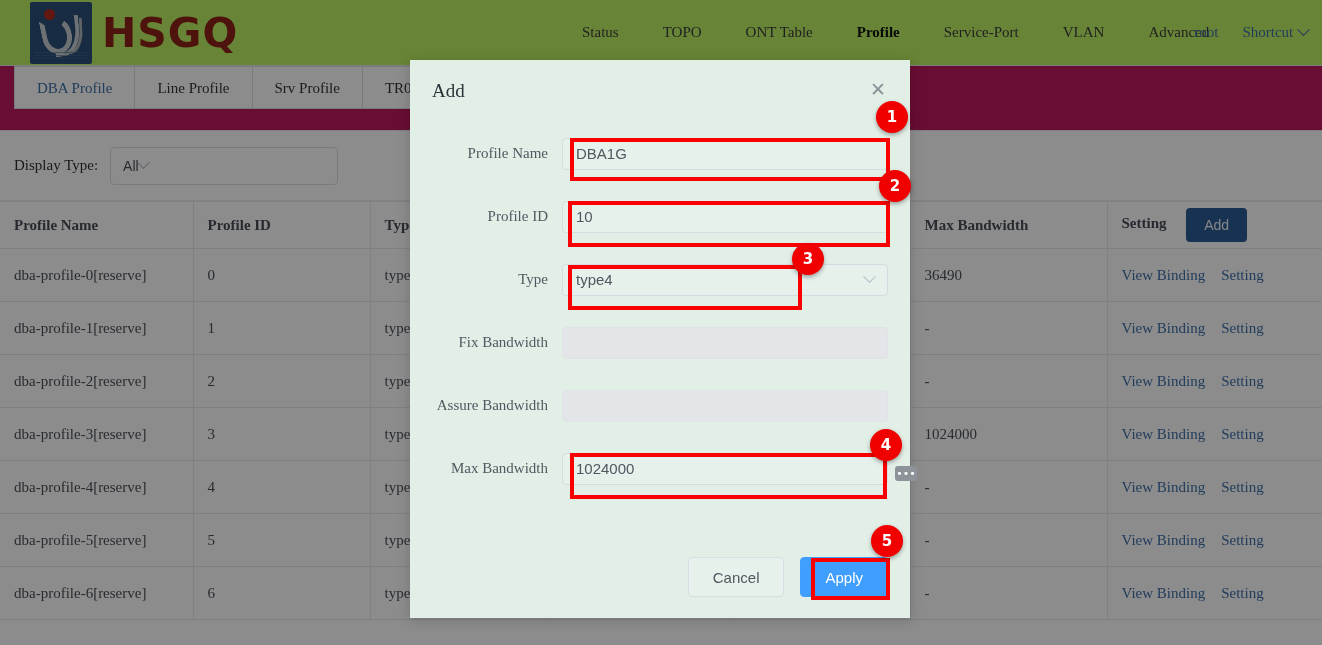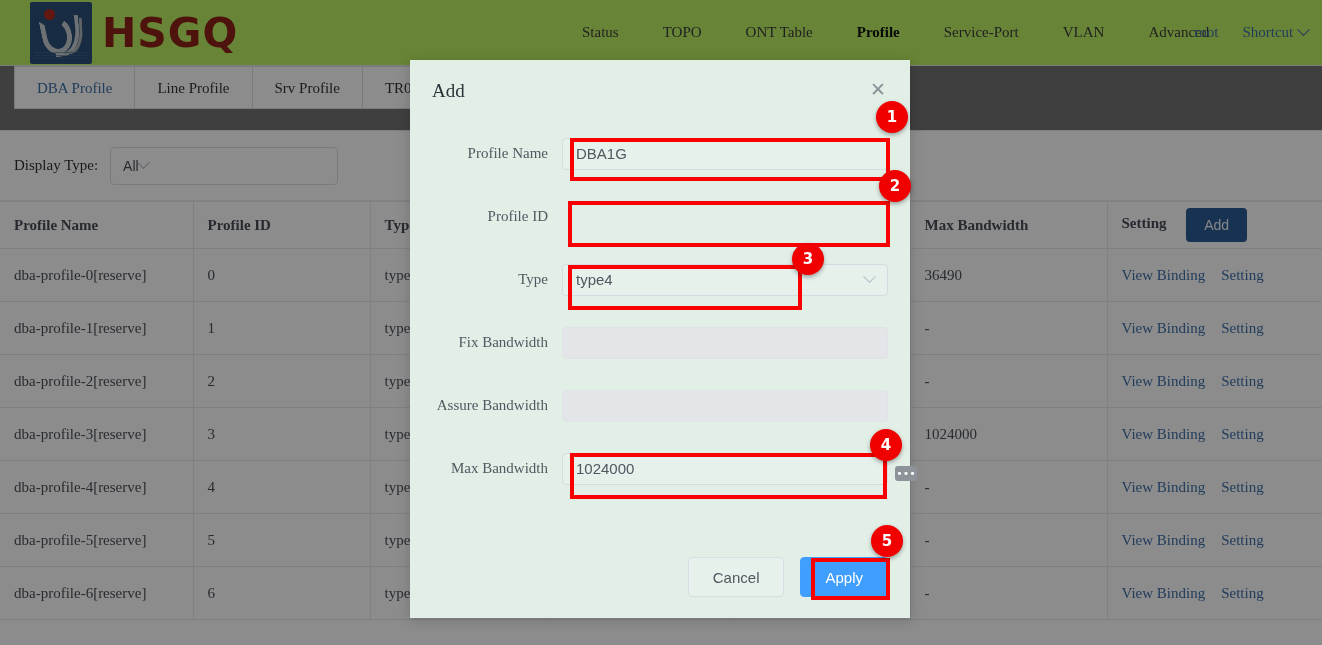--- a/index.html
+++ b/index.html
@@ -121,21 +121,21 @@
     border-bottom: 1.6px solid #3f6fa8;
     transform: rotate(45deg) translate(-2px,-2px);
     margin-left: 2px;
   }
 
   
   .tabstrip {
     height: 66px;
     border-top: 1px solid #e3e6e8;
     border-bottom: 1px solid #e3e6e8;
-    background: #737373;
+    background: #be185d;
     display: flex;
     align-items: flex-start;
     padding-left: 14px;
   }
   .tab {
     height: 43px;
     line-height: 43px;
     padding: 0 22px;
     border: 1px solid #dcdfe6;
     border-left: none;
@@ -516,20 +516,23 @@
 
       <div class="form-row">
         <div class="form-label">Profile Name</div>
         <div class="form-control">
           <span>DBA1G</span>
         </div>
       </div>
 
       <div class="form-row">
         <div class="form-label">Profile ID</div>
+        <div class="form-control">
+          <span>10</span>
+        </div>
       </div>
 
       <div class="form-row">
         <div class="form-label">Type</div>
         <div class="form-control select">
           <span>type4</span>
           <span class="sel-caret"></span>
         </div>
       </div>
 

